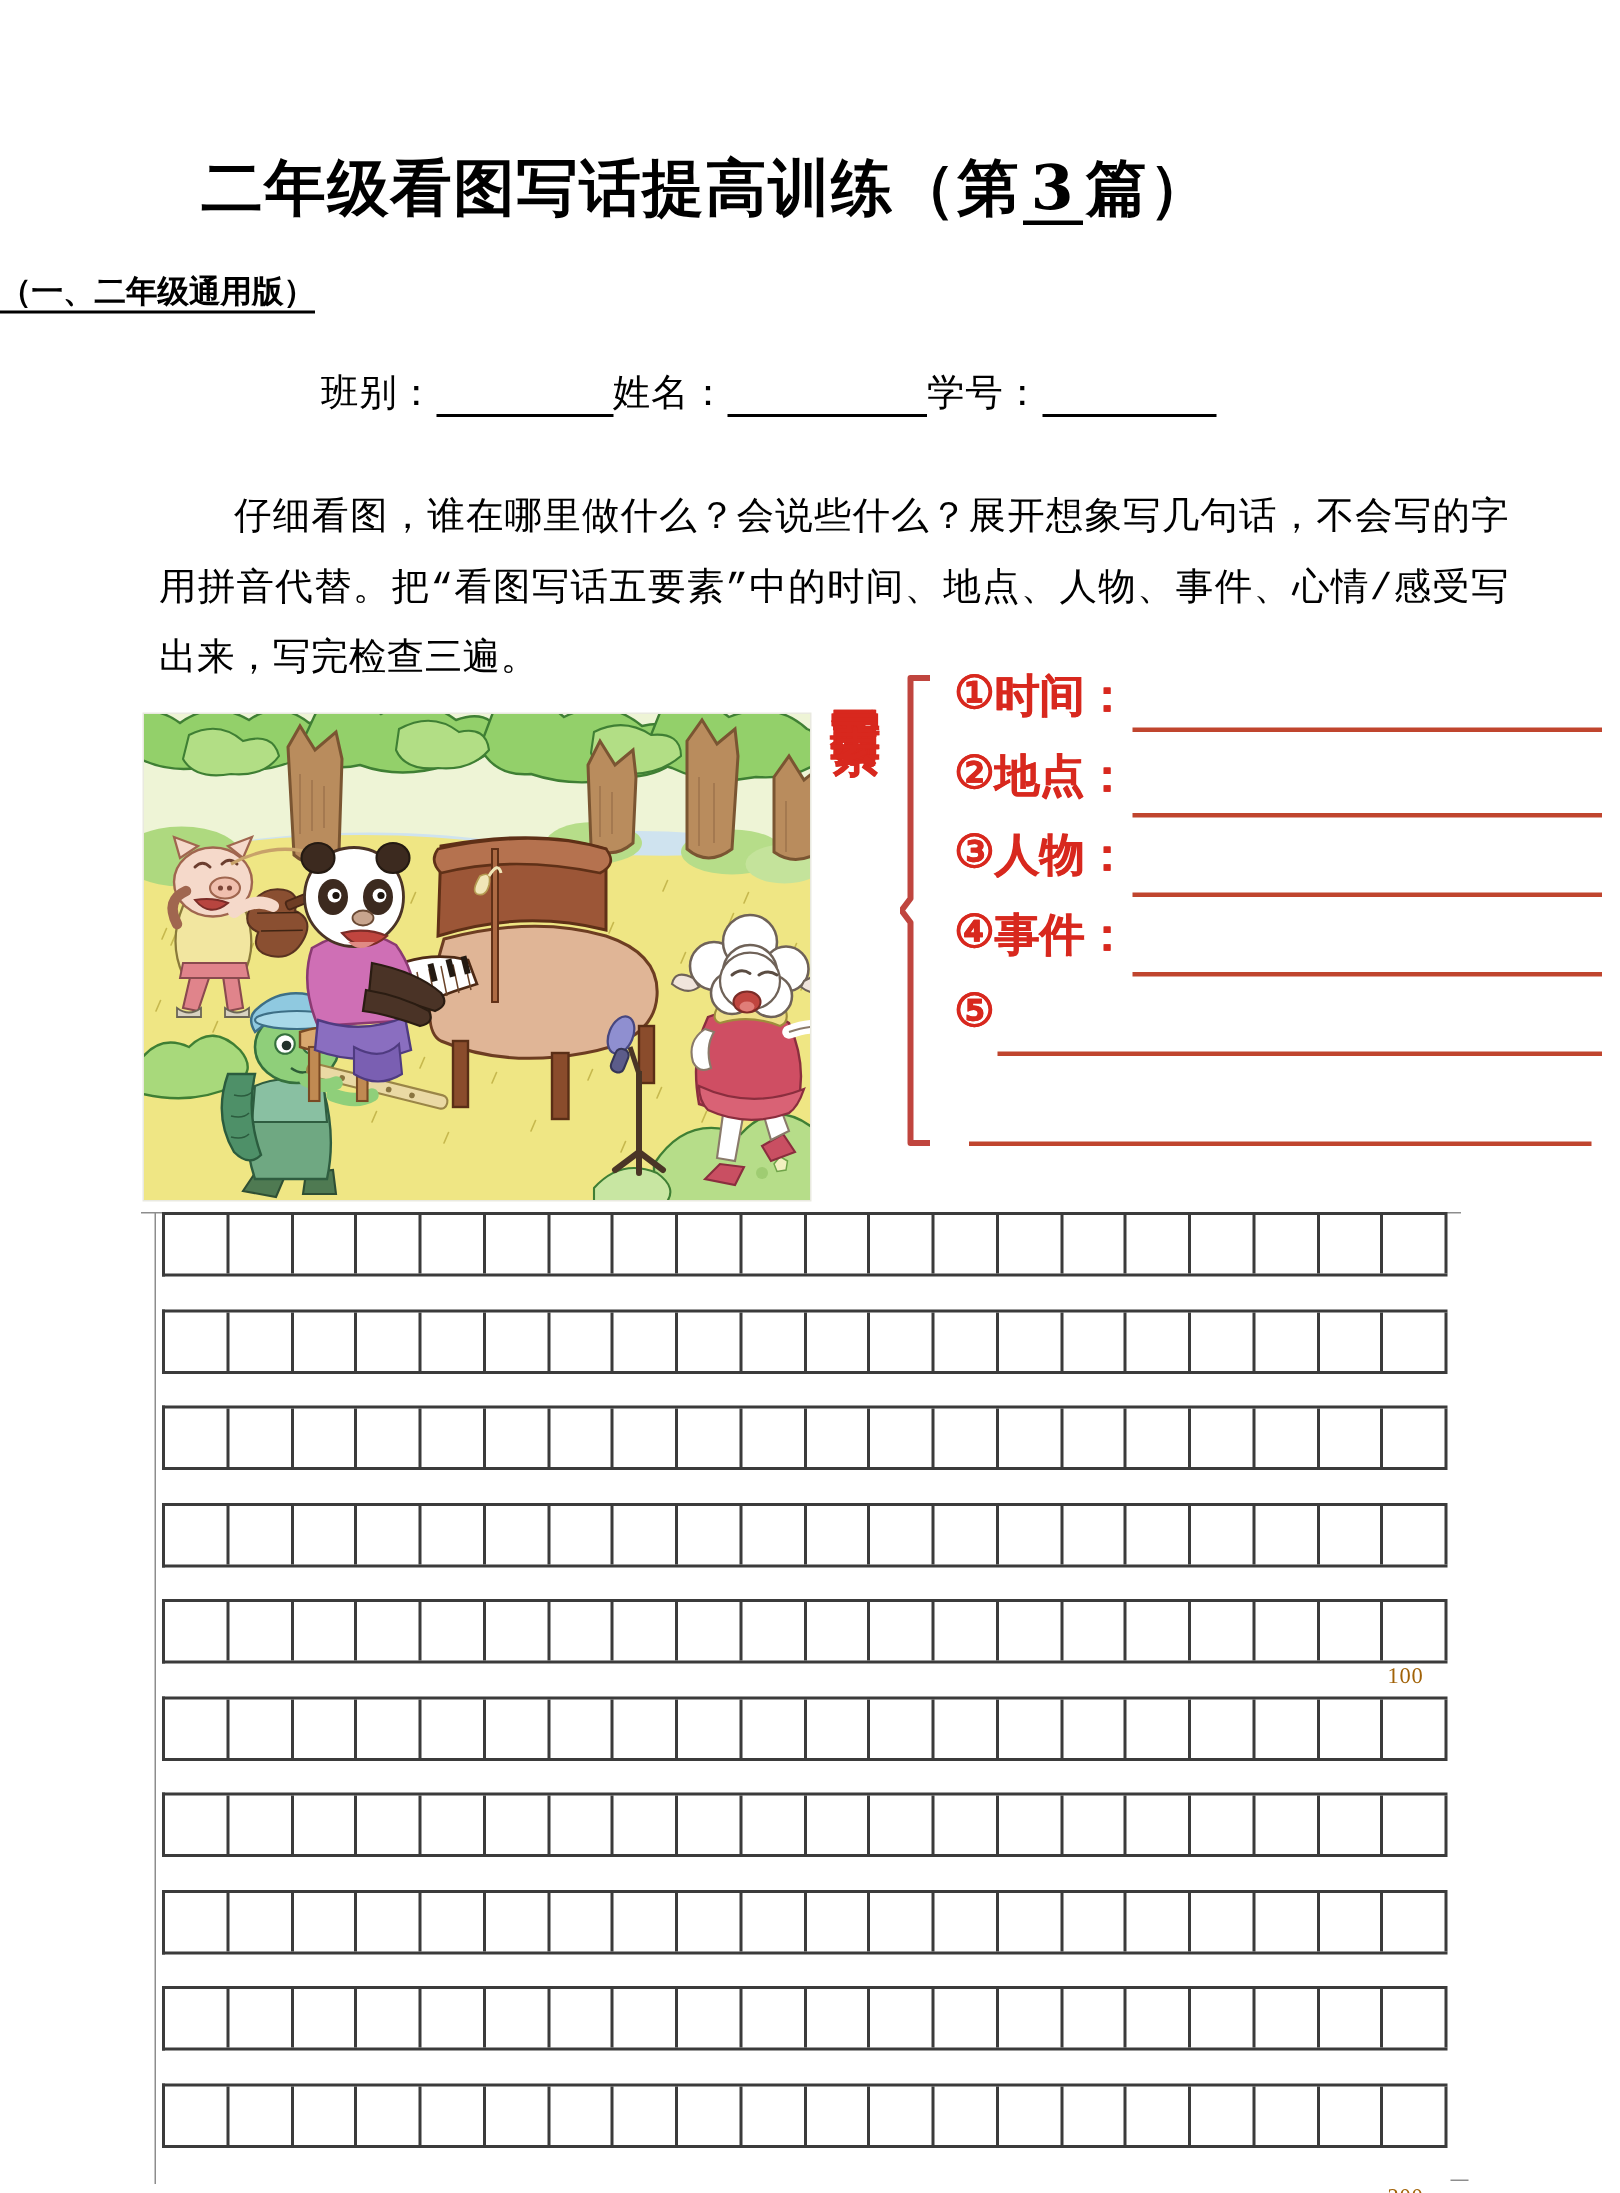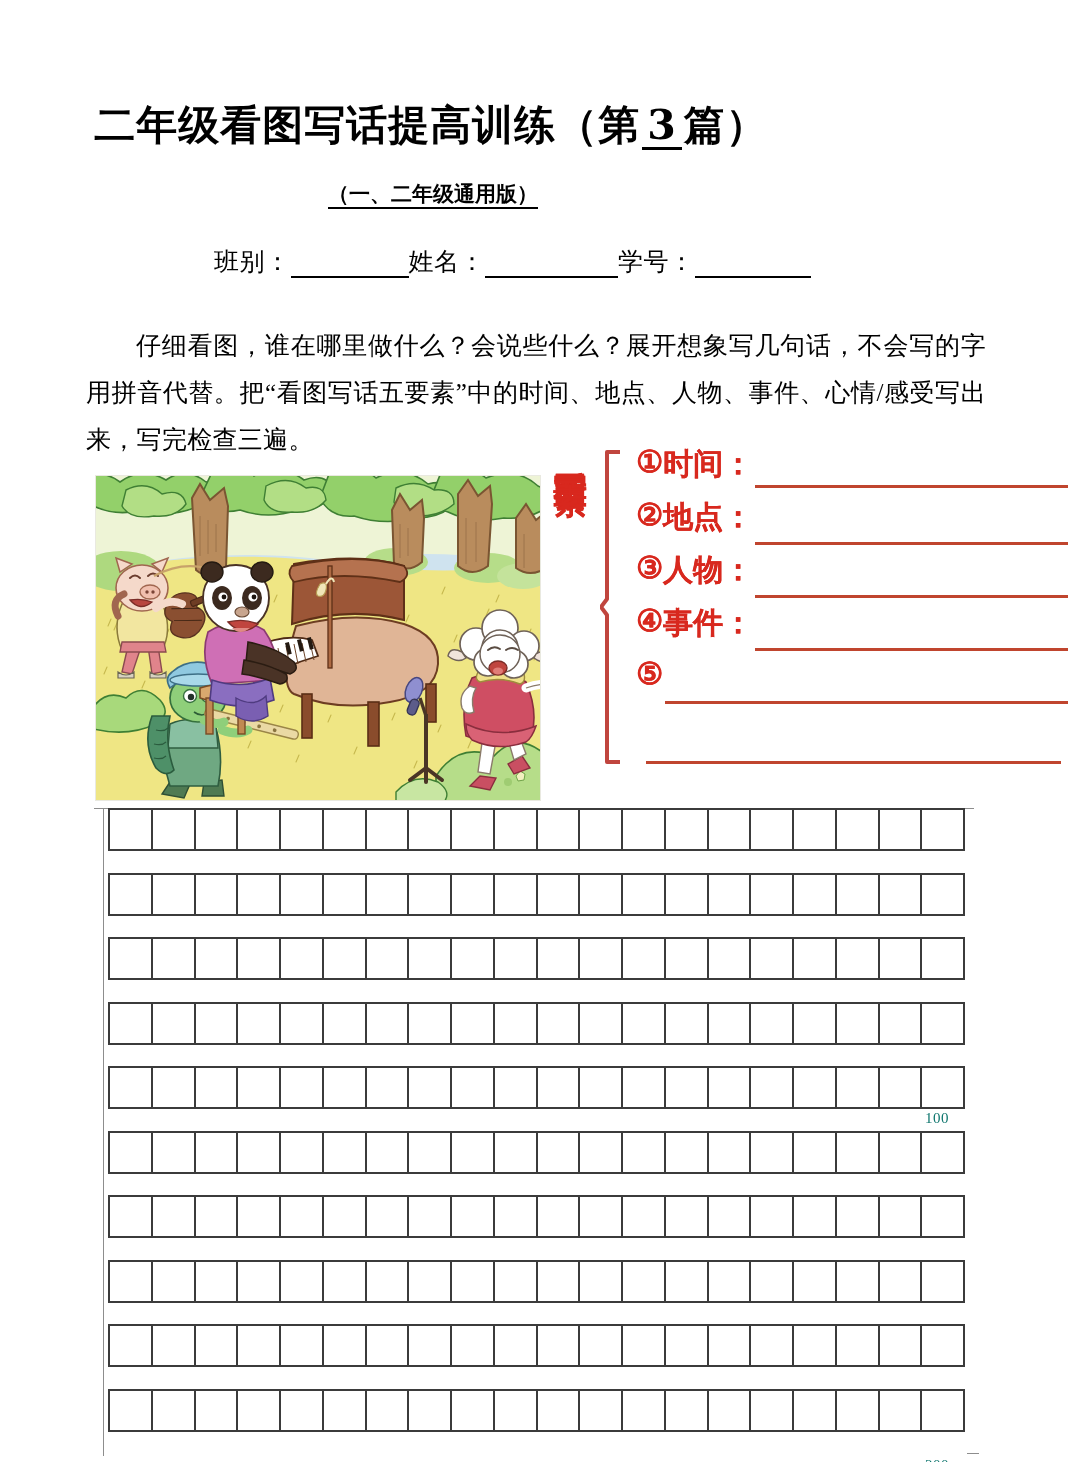--- a/index.html
+++ b/index.html
@@ -21,35 +21,36 @@
     position: absolute;
     top: 98px;
     left: 0;
     width: 862px;
     text-align: center;
     font-family: "DejaVu Serif", "Liberation Serif", serif;
     font-weight: bold;
     font-size: 41px;
     letter-spacing: 1px;
     white-space: nowrap;
+    padding-left: 40px;
   }
   .title .num-blank {
     display: inline-block;
     border-bottom: 3px solid #000;
     padding: 0 5px;
     margin: 0 2px;
     line-height: 1.05;
   }
 
   .subtitle {
     position: absolute;
     top: 180px;
     left: 0;
     width: 866px;
-    text-align: center;
+    text-align: left;
     font-size: 21px;
     font-weight: bold;
     font-family: "DejaVu Sans", "Liberation Sans", sans-serif;
   }
   .subtitle span {
     border-bottom: 2px solid #000;
     padding-bottom: 1px;
   }
 
   
@@ -70,26 +71,26 @@
     vertical-align: bottom;
   }
   .blank-w1 { width: 118px; }
   .blank-w2 { width: 133px; }
   .blank-w3 { width: 116px; }
 
   
   .instructions {
     position: absolute;
     top: 322px;
-    left: 86px;
+    left: 106px;
     width: 900px;
     font-size: 25px;
     line-height: 47px;
     text-indent: 50px;
-    font-family: Liberation Serif, serif;
+    font-family: Liberation Mono, monospace;
     text-align: justify;
     letter-spacing: 0.3px;
   }
 
   
   .illus {
     position: absolute;
     left: 95px;
     top: 475px;
     width: 446px;
@@ -199,21 +200,21 @@
   .cell {
     flex: 1 1 0;
     border-right: 2px solid #3b3b3b;
     box-sizing: border-box;
   }
   .count-mark {
     position: absolute;
     right: 16px;
     font-size: 15px;
     font-family: "Liberation Serif", "DejaVu Serif", serif;
-    color: #0f766e;
+    color: #a16207;
     letter-spacing: 0.5px;
   }
   .corner-tick {
     position: absolute;
     width: 14px;
     height: 0;
     border-top: 1.5px solid #8d8d8d;
   }
   .tick-tl { left: -9px; top: 0px; }
   .tick-tr { right: -9px; top: 0px; }

